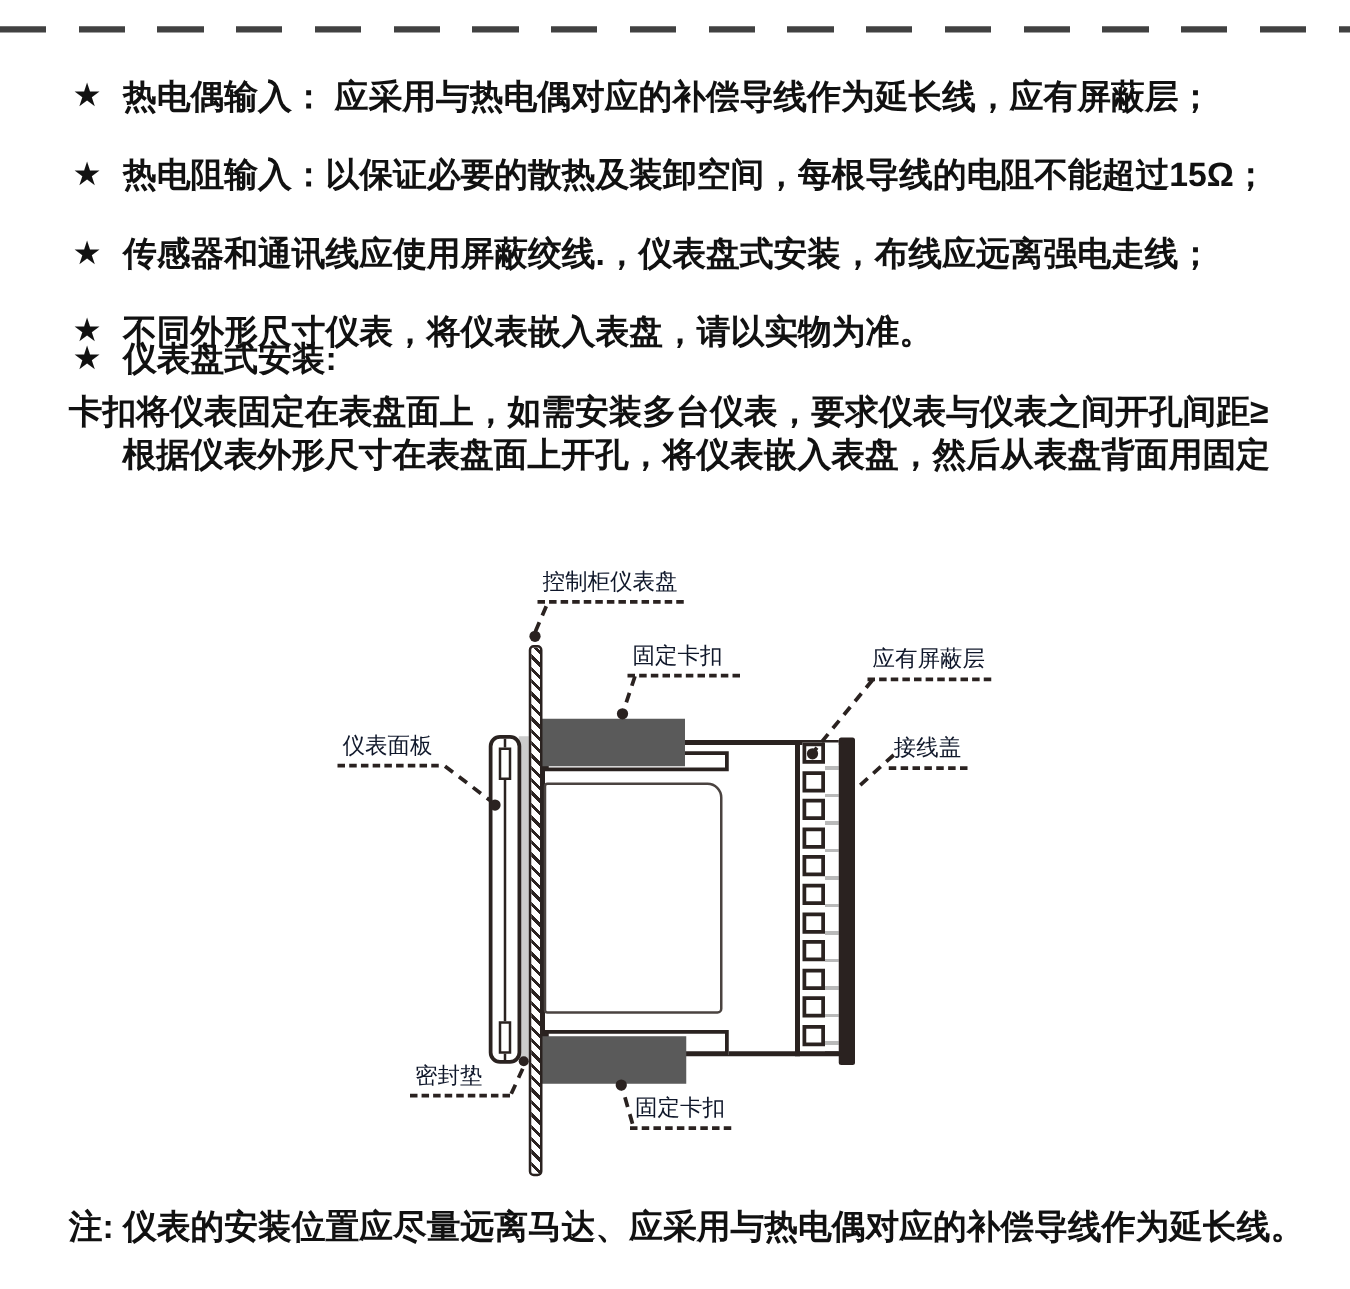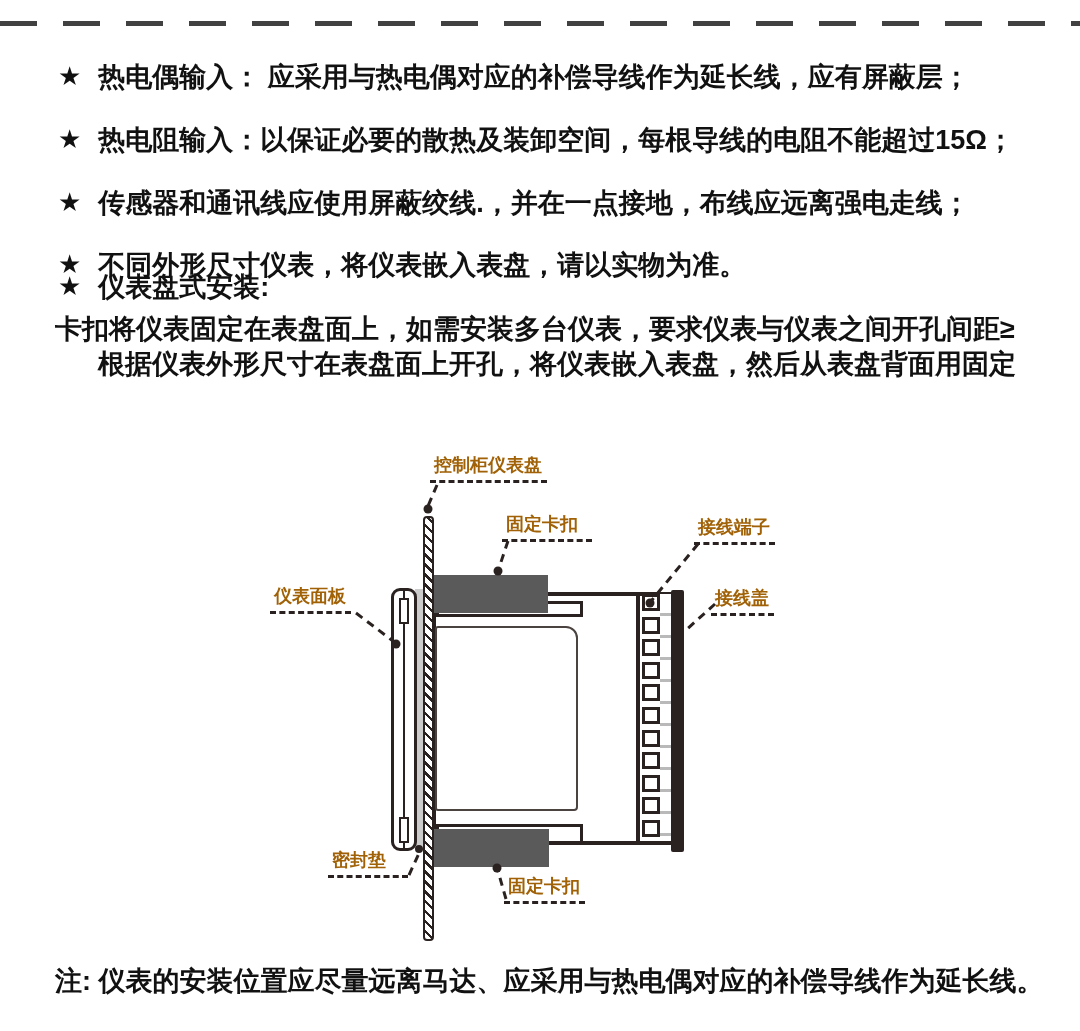--- a/index.html
+++ b/index.html
@@ -45,21 +45,21 @@
              border:2px solid #2a2220;border-radius:4px;z-index:5;
              background:repeating-linear-gradient(45deg,#fff 0 4.5px,#2a2220 4.5px 7px);}
   .term-col{position:absolute;left:642px;top:594px;width:18px;height:251px;z-index:2;}
   .term-sq{position:absolute;left:0;width:18px;height:17px;border:3px solid #2a2220;background:#fff;}
   .term-sep{position:absolute;left:660px;top:594px;width:11px;height:250px;z-index:2;
             background:repeating-linear-gradient(180deg,#fff 0 19px,#b9b9b9 19px 22px);
             border-bottom:3px solid #2a2220;}
   .cover-bar{position:absolute;left:671px;top:590px;width:13px;height:262px;
              background:#2a2220;border-radius:2px;z-index:3;}
   
-  .dlabel{position:absolute;font-size:18px;font-weight:700;color:#a16207;line-height:24px;
+  .dlabel{position:absolute;font-size:18px;font-weight:400;color:#0f172a;line-height:24px;
           padding:0 5px 3px 4px;border-bottom:3px dashed #2a2220;white-space:nowrap;z-index:8;}
   .lbl-panel{left:430px;top:453px;}
   .lbl-clip-top{left:502px;top:512px;padding-right:14px;}
   .lbl-terminal{left:694px;top:515px;}
   .lbl-cover{left:711px;top:574px;margin-top:12px;}
   .lbl-faceplate{left:270px;top:584px;}
   .lbl-gasket{left:328px;top:848px;padding-right:22px;}
   .lbl-clip-bottom{left:504px;top:874px;}
   .leads{position:absolute;left:0;top:0;z-index:7;}
 </style>
@@ -73,21 +73,21 @@
   <div class="bullet" style="top:62px">
     <span class="star">★</span>
     <span>热电偶输入： 应采用与热电偶对应的补偿导线作为延长线，应有屏蔽层；</span>
   </div>
   <div class="bullet" style="top:125px">
     <span class="star">★</span>
     <span>热电阻输入：以保证必要的散热及装卸空间，每根导线的电阻不能超过15Ω；</span>
   </div>
   <div class="bullet" style="top:188px">
     <span class="star">★</span>
-    <span>传感器和通讯线应使用屏蔽绞线.，并在一点接地，布线应远离强电走线；</span>
+    <span>传感器和通讯线应使用屏蔽绞线.，仪表盘式安装，布线应远离强电走线；</span>
   </div>
   <div class="bullet" style="top:250px">
     <span class="star">★</span>
     <span>不同外形尺寸仪表，将仪表嵌入表盘，请以实物为准。</span>
   </div>
   <div class="bullet" style="top:271px;top:272px">
     <span class="star">★</span>
     <span>仪表盘式安装:</span>
   </div>
 
@@ -147,21 +147,21 @@
         <circle cx="498" cy="571" r="4.5"></circle>
         <circle cx="396" cy="644" r="4.5"></circle>
         <circle cx="650" cy="603" r="4.5"></circle>
         <circle cx="419" cy="849" r="4"></circle>
         <circle cx="497" cy="868" r="4.5"></circle>
       </g>
     </svg>
 
     <div class="dlabel lbl-panel">控制柜仪表盘</div>
     <div class="dlabel lbl-clip-top">固定卡扣</div>
-    <div class="dlabel lbl-terminal">接线端子</div>
+    <div class="dlabel lbl-terminal">应有屏蔽层</div>
     <div class="dlabel lbl-cover">接线盖</div>
     <div class="dlabel lbl-faceplate">仪表面板</div>
     <div class="dlabel lbl-gasket">密封垫</div>
     <div class="dlabel lbl-clip-bottom">固定卡扣</div>
   </div>
 
   <div class="note">注: 仪表的安装位置应尽量远离马达、应采用与热电偶对应的补偿导线作为延长线。</div>
 </div>
 
 </body></html>

